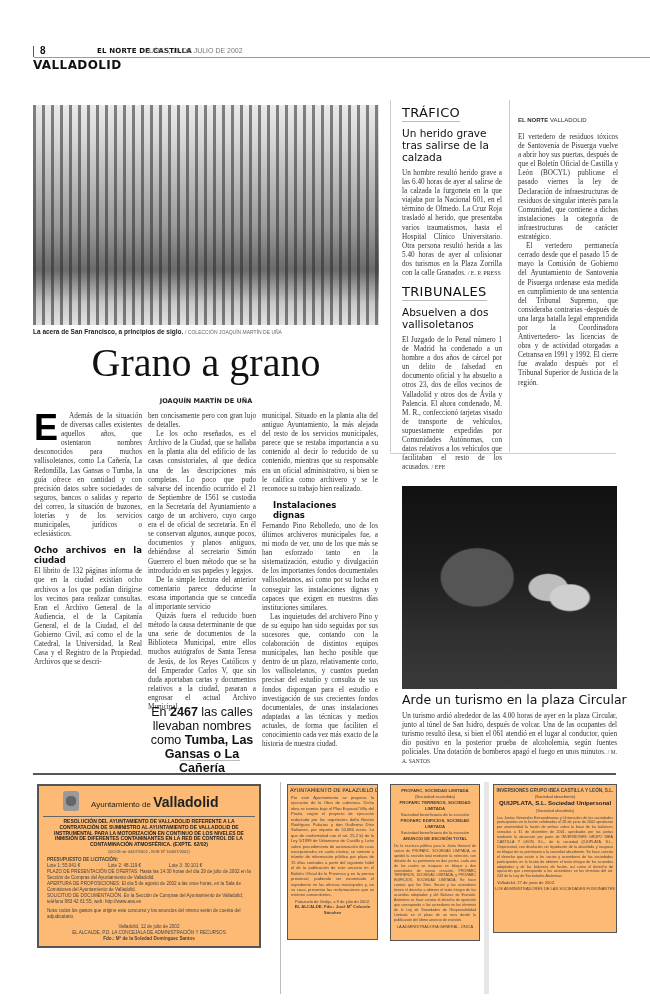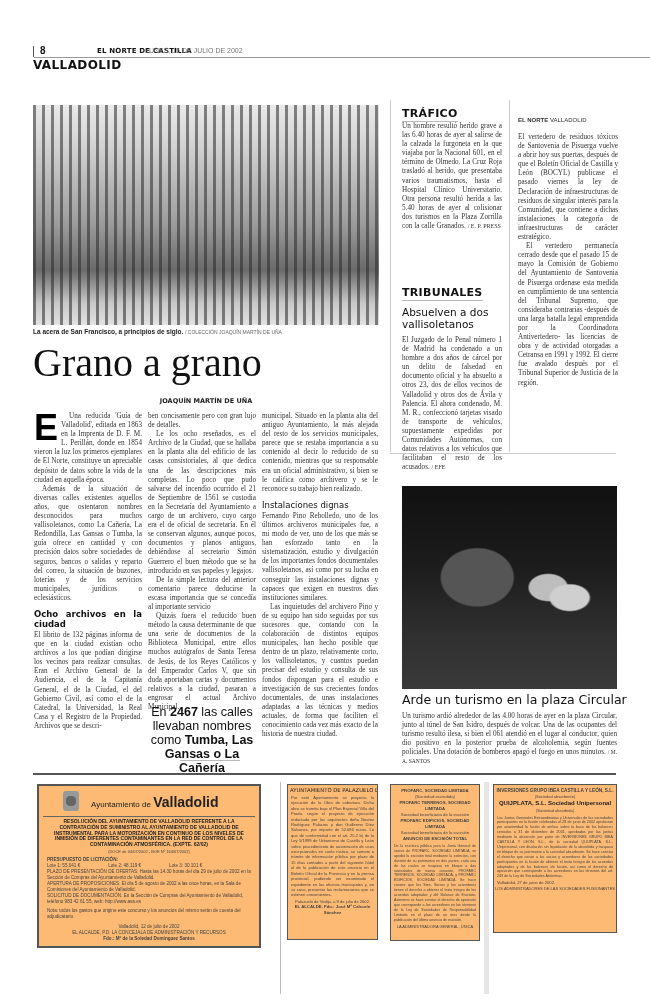--- a/index.html
+++ b/index.html
@@ -17,74 +17,74 @@
   .photo1{background:
      repeating-linear-gradient(90deg, rgba(40,40,40,.55) 0 3px, rgba(230,230,230,.0) 3px 9px),
      linear-gradient(180deg,#e9e9e9 0%,#d8d8d8 15%,#b9b9b9 35%,#9a9a9a 55%,#6a6a6a 75%,#c8c8c8 90%,#e2e2e2 100%);}
   .photo2{background:
      radial-gradient(ellipse at 78% 55%, #cfcfcf 0 8%, transparent 9%),
      radial-gradient(ellipse at 68% 50%, #bdbdbd 0 9%, transparent 10%),
      radial-gradient(ellipse at 35% 45%, #555 0 18%, transparent 19%),
      linear-gradient(180deg,#111 0%,#1c1c1c 40%,#2e2e2e 70%,#3a3a3a 100%);}
   .ad{border:2px solid #555;background:#fdba74;}
   .ad-text{font-family:"Liberation Sans",sans-serif;font-size:4.6px;line-height:6px;color:#444;}
-  .kicker{font-family:"DejaVu Sans",sans-serif;font-weight:bold;font-size:11px;letter-spacing:.3px;color:#111;border-bottom:1px solid #bbb;display:inline-block;padding-bottom:1px;}
+  .kicker{font-family:"DejaVu Sans",sans-serif;font-weight:normal;font-size:13px;letter-spacing:.3px;color:#111;border-bottom:1px solid #bbb;display:inline-block;padding-bottom:1px;}
 </style>
 </head>
 <body>
 
 <div class="abs hdr-bar"></div>
 <div class="abs" style="left:33px;top:46px;width:1px;height:11px;background:#555;"></div>
 <div class="abs sans" style="left:40px;top:45px;font-size:10px;font-weight:bold;color:#111;">8</div>
 <div class="abs cond" style="left:57px;top:47px;font-size:7px;font-weight:bold;color:#111;letter-spacing:.2px;margin-left:40px;">EL NORTE DE CASTILLA</div>
 <div class="abs sans" style="left:145px;top:47px;font-size:7px;color:#777;">LUNES, 15 DE JULIO DE 2002</div>
 <div class="abs cond" style="left:33px;top:58px;font-size:12px;font-weight:bold;color:#111;letter-spacing:.4px;">VALLADOLID</div>
 
 <div class="abs photo1" style="left:33px;top:105px;width:346px;height:220px;"></div>
 <div class="abs sans" style="left:33px;top:328px;font-size:6.5px;color:#222;white-space:nowrap;">
   <b>La acera de San Francisco, a principios de siglo.</b>
   <span style="font-size:5px;color:#666;">/ COLECCIÓN JOAQUÍN MARTÍN DE UÑA</span>
 </div>
 
-<div class="abs serif" style="left:33px;top:340px;width:346px;font-size:40px;line-height:46px;color:#111;">Grano a grano</div>
+<div class="abs serif" style="left:33px;top:340px;width:346px;text-align:center;font-size:40px;line-height:46px;color:#111;">Grano a grano</div>
 <div class="abs cond" style="left:33px;top:397px;width:346px;text-align:center;font-size:6.5px;font-weight:bold;color:#222;">JOAQUÍN MARTÍN DE UÑA</div>
 
 <div class="abs body-text" style="left:34px;top:412px;width:108px;">
   <div style="float:left;font-family:'Liberation Sans',sans-serif;font-weight:bold;font-size:36px;line-height:30px;margin:1px 3px 0 0;color:#000;">E</div>
-  <p>Una reducida 'Guía de Valladolid', editada en 1863 en la Imprenta de D. F. M. L. Perillán, donde en 1854 vieron la luz los primeros ejemplares de El Norte, constituye un apreciable depósito de datos sobre la vida de la ciudad en aquella época.</p>
   <p>Además de la situación de diversas calles existentes aquellos años, que ostentaron nombres desconocidos para muchos vallisoletanos, como La Cañería, La Redondilla, Las Gansas o Tumba, la guía ofrece en cantidad y con precisión datos sobre sociedades de seguros, bancos o salidas y reparto del correo, la situación de buzones, loterías y de los servicios municipales, jurídicos o eclesiásticos.</p>
   <div class="cond" style="font-size:8.5px;font-weight:bold;color:#111;margin:6px 0 2px;line-height:10px;">Ocho archivos en la ciudad</div>
   <p class="noind">El librito de 132 páginas informa de que en la ciudad existían ocho archivos a los que podían dirigirse los vecinos para realizar consultas. Eran el Archivo General de la Audiencia, el de la Capitanía General, el de la Ciudad, el del Gobierno Civil, así como el de la Catedral, la Universidad, la Real Casa y el Registro de la Propiedad. Archivos que se descri-</p>
 </div>
 
 <div class="abs body-text" style="left:148px;top:412px;width:108px;">
   <p class="noind">ben concisamente pero con gran lujo de detalles.</p>
   <p>Le los ocho reseñados, es el Archivo de la Ciudad, que se hallaba en la planta alta del edificio de las casas consistoriales, al que dedica una de las descripciones más completas. Lo poco que pudo salvarse del incendio ocurrido el 21 de Septiembre de 1561 se custodia en la Secretaría del Ayuntamiento a cargo de un archivero, cuyo cargo era el de oficial de secretaría. En él se conservan algunos, aunque pocos, documentos y planos antiguos, debiéndose al secretario Simón Guerrero el buen método que se ha introducido en sus papeles y legajos.</p>
   <p>De la simple lectura del anterior comentario parece deducirse la escasa importancia que se concedía al importante servicio</p>
   <p>Quizás fuera el reducido buen método la causa determinante de que una serie de documentos de la Biblioteca Municipal, entre ellos muchos autógrafos de Santa Teresa de Jesús, de los Reyes Católicos y del Emperador Carlos V, que sin duda aportaban cartas y documentos relativos a la ciudad, pasaran a engrosar el actual Archivo Municipal.</p>
 </div>
 
 <div class="abs sans" style="left:148px;top:705px;width:108px;text-align:center;font-size:12.5px;line-height:14px;color:#111;">
   <span>En </span><b>2467</b><span> las calles llevaban nombres como </span><b>Tumba, Las Gansas o La Cañería</b>
 </div>
 <div class="hline" style="left:180px;top:760px;width:60px;background:#bbb;"></div>
 
 <div class="abs body-text" style="left:262px;top:412px;width:116px;">
   <p class="noind">municipal. Situado en la planta alta del antiguo Ayuntamiento, la más alejada del resto de los servicios municipales, parece que se restaba importancia a su contenido al decir lo reducido de su contenido, mientras que su responsable era un oficial administrativo, si bien se le califica como archivero y se le reconoce su trabajo bien realizado.</p>
-  <div class="cond" style="font-size:8.5px;font-weight:normal;color:#111;margin:6px 0 2px;line-height:10px;">Instalaciones dignas</div>
+  <div class="cond" style="font-size:8.5px;font-weight:bold;color:#111;margin:6px 11px 2px;line-height:10px;">Instalaciones dignas</div>
   <p class="noind">Fernando Pino Rebolledo, uno de los últimos archiveros municipales fue, a mi modo de ver, uno de los que más se han esforzado tanto en la sistematización, estudio y divulgación de los importantes fondos documentales vallisoletanos, así como por su lucha en conseguir las instalaciones dignas y capaces que exigen en nuestros días instituciones similares.</p>
   <p>Las inquietudes del archivero Pino y de su equipo han sido seguidas por sus sucesores que, contando con la colaboración de distintos equipos municipales, han hecho posible que dentro de un plazo, relativamente corto, los vallisoletanos, y cuantos puedan precisar del estudio y consulta de sus fondos dispongan para el estudio e investigación de sus crecientes fondos documentales, de unas instalaciones adaptadas a las técnicas y medios actuales, de forma que faciliten el conocimiento cada vez más exacto de la historia de nuestra ciudad.</p>
 </div>
 
 <div class="vline" style="left:390px;top:100px;height:352px;"></div>
 <div class="vline" style="left:509px;top:100px;height:352px;"></div>
 <div class="hline" style="left:390px;top:453px;width:226px;"></div>
 
 <div class="abs" style="left:402px;top:103px;width:100px;">
   <span class="kicker">TRÁFICO</span>
+  <div class="cond" style="font-size:10.5px;line-height:12px;color:#111;margin:5px 0 6px;">Un herido grave tras salirse de la calzada</div>
   <div class="body-text">
     <span>Un hombre resultó herido grave a las 6.40 horas de ayer al salirse de la calzada la furgoneta en la que viajaba por la Nacional 601, en el término de Olmedo. La Cruz Roja trasladó al herido, que presentaba varios traumatismos, hasta el Hospital Clínico Universitario. Otra persona resultó herida a las 5.40 horas de ayer al colisionar dos turismos en la Plaza Zorrilla con la calle Granados.</span>
     <span style="font-size:6px;">/ E. P. PRESS</span>
   </div>
 </div>
 
 <div class="abs" style="left:402px;top:282px;width:100px;">
   <span class="kicker">TRIBUNALES</span>
   <div class="cond" style="font-size:10.5px;line-height:12px;color:#111;margin:5px 0 6px;">Absuelven a dos vallisoletanos</div>
   <div class="body-text">

